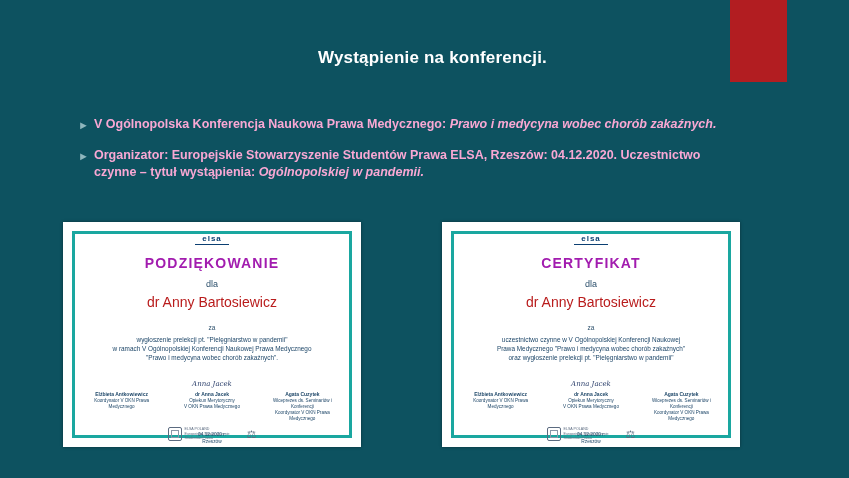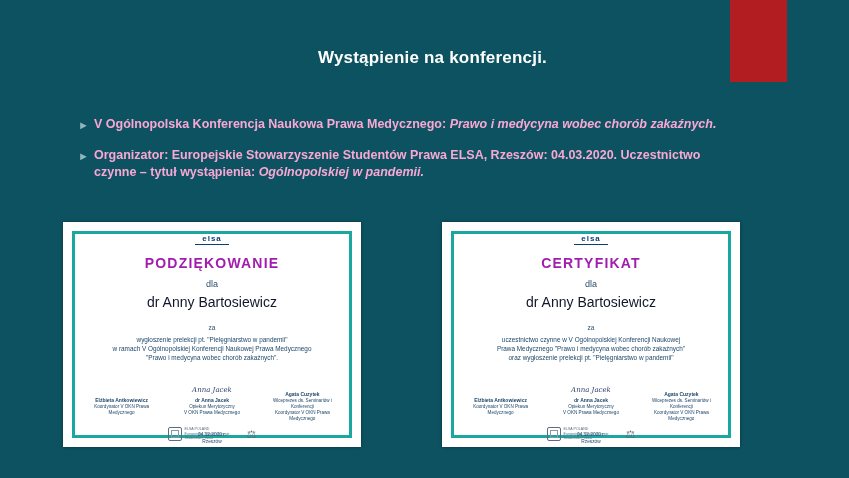--- a/index.html
+++ b/index.html
@@ -110,41 +110,40 @@
     color: #a21caf;
     margin-bottom: 8px;
   }
   .cert-for {
     font-size: 9px;
     color: #2b4f6b;
     margin-bottom: 5px;
   }
   .cert-name {
     font-size: 14px;
-    color: #0f172a;
+    color: #b91c1c;
     margin-bottom: 14px;
   }
   .cert-za {
     font-size: 6.5px;
     color: #2b4f6b;
     margin-bottom: 4px;
   }
   .cert-desc {
     font-size: 6.4px;
     line-height: 9px;
     color: #1d4668;
     margin-bottom: 18px;
     padding: 0 8px;
   }
   .signatures {
     display: flex;
     justify-content: space-between;
     padding: 0 6px;
     margin-top: 4px;
-    align-items: center;
   }
   .sig {
     width: 31%;
     text-align: center;
   }
   .sig-script {
     font-family: "DejaVu Serif", serif;
     font-style: italic;
     font-size: 7px;
     color: #2b3f6b;
@@ -223,21 +222,21 @@
   <div class="bullets">
     <div class="bullet">
       <div class="bullet-marker">►</div>
       <div class="bullet-text">
         <span>V Ogólnopolska Konferencja Naukowa Prawa Medycznego: </span><em>Prawo i medycyna wobec chorób zakaźnych.</em>
       </div>
     </div>
     <div class="bullet">
       <div class="bullet-marker">►</div>
       <div class="bullet-text">
-        <span>Organizator: Europejskie Stowarzyszenie Studentów Prawa ELSA, Rzeszów: 04.03.2020. Uczestnictwo czynne – tytuł wystąpienia: </span><em>Ogólnopolskiej w pandemii.</em>
+        <span>Organizator: Europejskie Stowarzyszenie Studentów Prawa ELSA, Rzeszów: 04.12.2020. Uczestnictwo czynne – tytuł wystąpienia: </span><em>Ogólnopolskiej w pandemii.</em>
       </div>
     </div>
   </div>
 
   <div class="cert" style="left:63px; top:222px; width:298px; height:225px;">
     <div class="cert-inner"></div>
     <div class="cert-body">
       <div class="elsa-logo">
         <div class="elsa-word">elsa</div>
         <div class="elsa-rule"></div>

